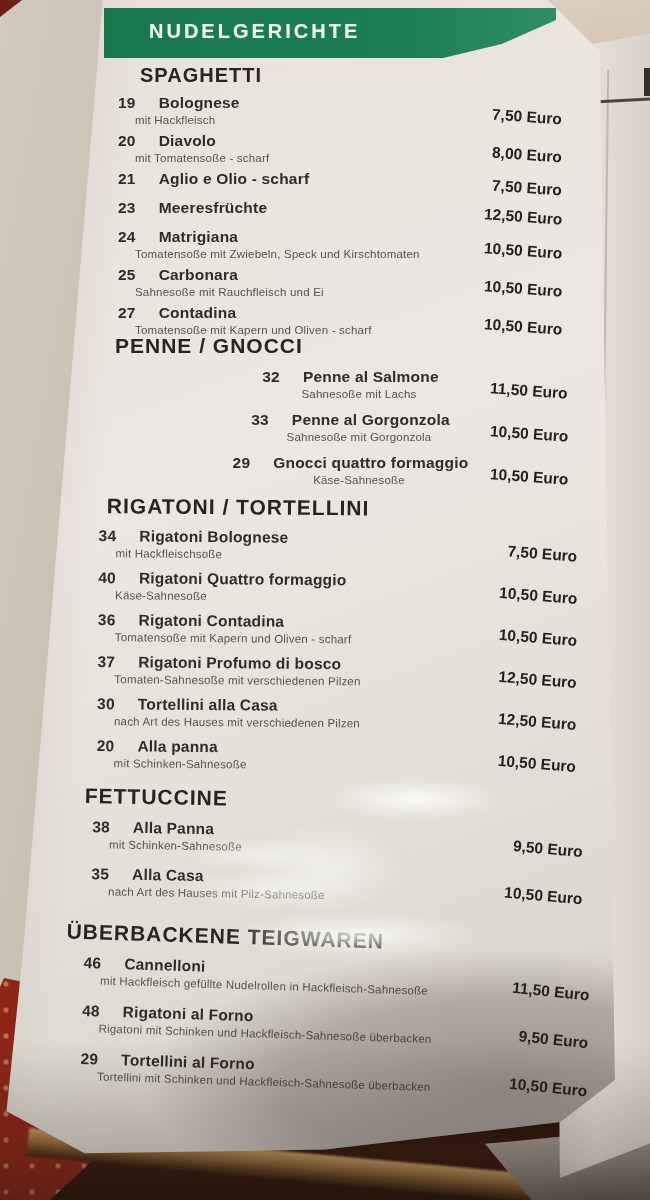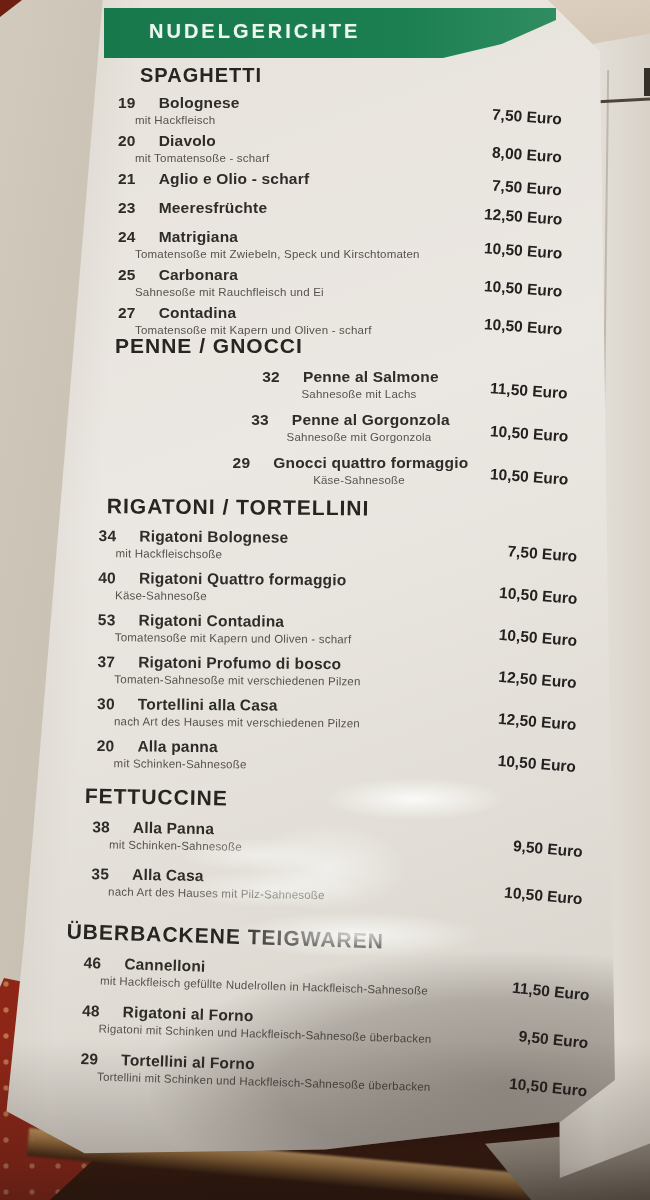--- a/index.html
+++ b/index.html
@@ -230,21 +230,21 @@
       <div class="title"><span class="num">34</span><span>Rigatoni Bolognese</span></div>
       <div class="desc">mit Hackfleischsoße</div>
       <div class="price">7,50 Euro</div>
     </div>
     <div class="item">
       <div class="title"><span class="num">40</span><span>Rigatoni Quattro formaggio</span></div>
       <div class="desc">Käse-Sahnesoße</div>
       <div class="price">10,50 Euro</div>
     </div>
     <div class="item">
-      <div class="title"><span class="num">53</span><span>Rigatoni Contadina</span></div>
+      <div class="title"><span class="num">36</span><span>Rigatoni Contadina</span></div>
       <div class="desc">Tomatensoße mit Kapern und Oliven - scharf</div>
       <div class="price">10,50 Euro</div>
     </div>
     <div class="item">
       <div class="title"><span class="num">37</span><span>Rigatoni Profumo di bosco</span></div>
       <div class="desc">Tomaten-Sahnesoße mit verschiedenen Pilzen</div>
       <div class="price">12,50 Euro</div>
     </div>
     <div class="item">
       <div class="title"><span class="num">30</span><span>Tortellini alla Casa</span></div>

